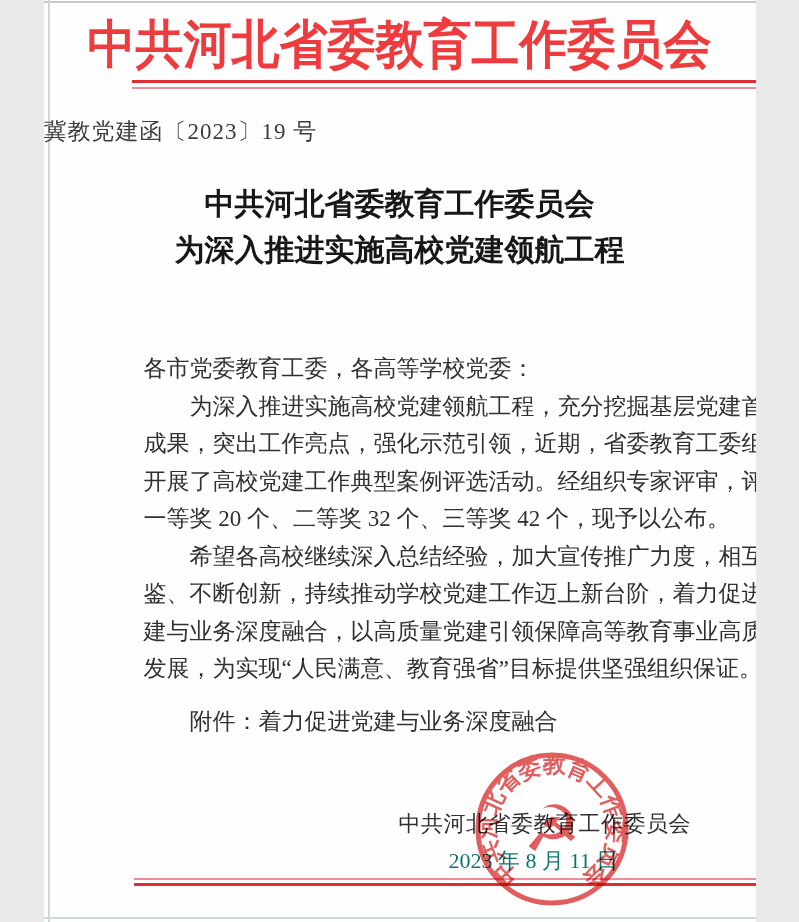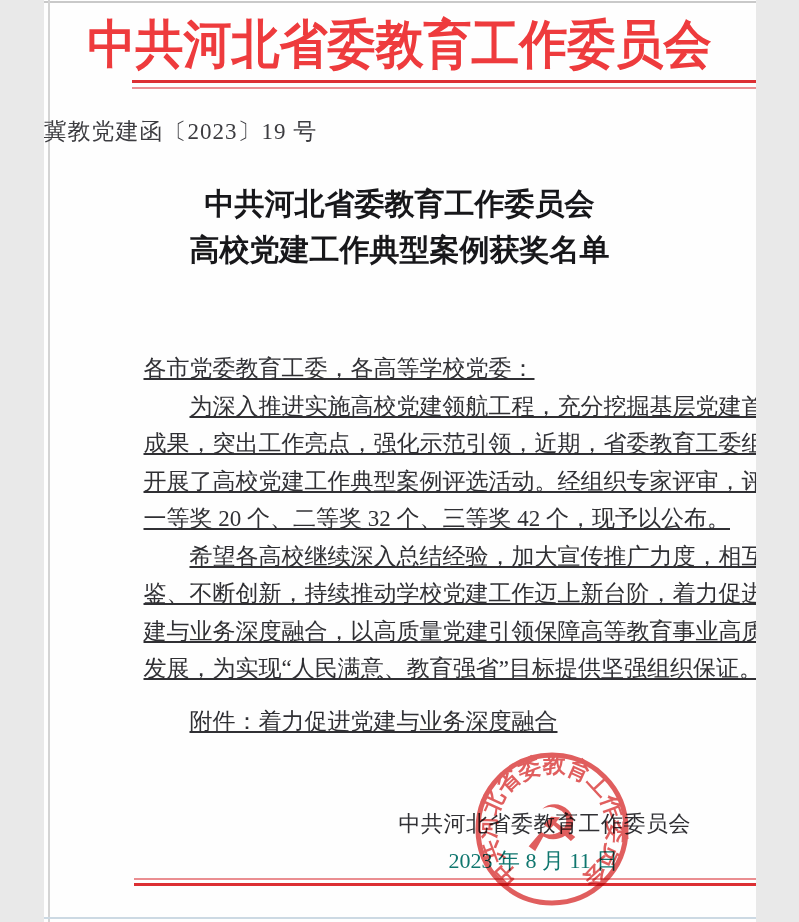--- a/index.html
+++ b/index.html
@@ -57,21 +57,21 @@
 
   .body-block {
     position: absolute;
     left: 100px; top: 350px;
     width: 644px;
     font-size: 23px;
     color: #303034;
     line-height: 37.5px;
     text-align: justify;
   }
-  .body-block p { margin: 0; text-decoration: underline; }
+  .body-block p { margin: 0; }
   .body-block p.indent { text-indent: 2em; }
   .attachment { margin-top: 15px !important; text-indent: 2em; }
 
   .signature {
     position: absolute;
     left: 355px; top: 809px;
     font-size: 22px;
     color: #303034;
     letter-spacing: 0.5px;
   }
@@ -105,21 +105,21 @@
 
   <div class="masthead">中共河北省委教育工作委员会</div>
 
   <div class="rule-top-thick"></div>
   <div class="rule-top-thin"></div>
 
   <div class="doc-number">冀教党建函〔2023〕19 号</div>
 
   <div class="doc-title">
     <div>中共河北省委教育工作委员会</div>
-    <div>高校党建工作典型案例获奖名单</div>
+    <div>为深入推进实施高校党建领航工程</div>
   </div>
 
   <div class="body-block">
     <p>各市党委教育工委，各高等学校党委：</p>
     <p class="indent">为深入推进实施高校党建领航工程，充分挖掘基层党建首创成果，突出工作亮点，强化示范引领，近期，省委教育工委组织开展了高校党建工作典型案例评选活动。经组织专家评审，评定一等奖 20 个、二等奖 32 个、三等奖 42 个，现予以公布。</p>
     <p class="indent">希望各高校继续深入总结经验，加大宣传推广力度，相互借鉴、不断创新，持续推动学校党建工作迈上新台阶，着力促进党建与业务深度融合，以高质量党建引领保障高等教育事业高质量发展，为实现“人民满意、教育强省”目标提供坚强组织保证。</p>
     <p class="attachment">附件：着力促进党建与业务深度融合</p>
   </div>
 
   <div class="signature">中共河北省委教育工作委员会</div>

